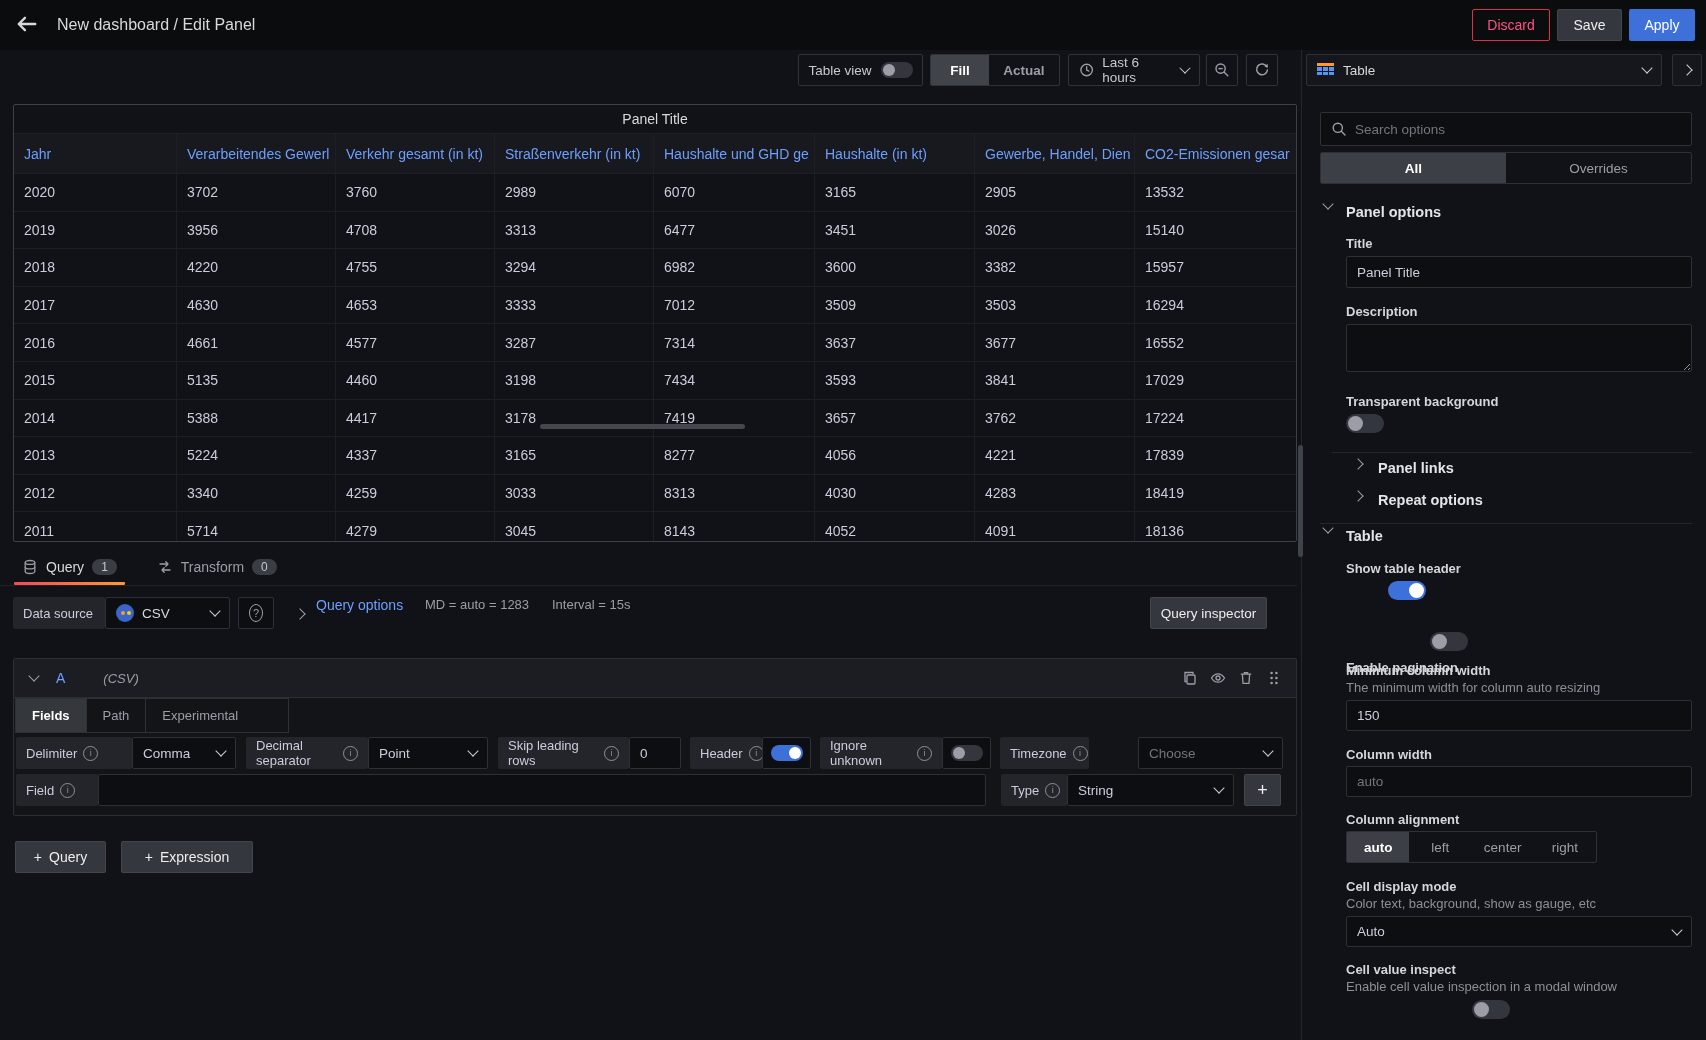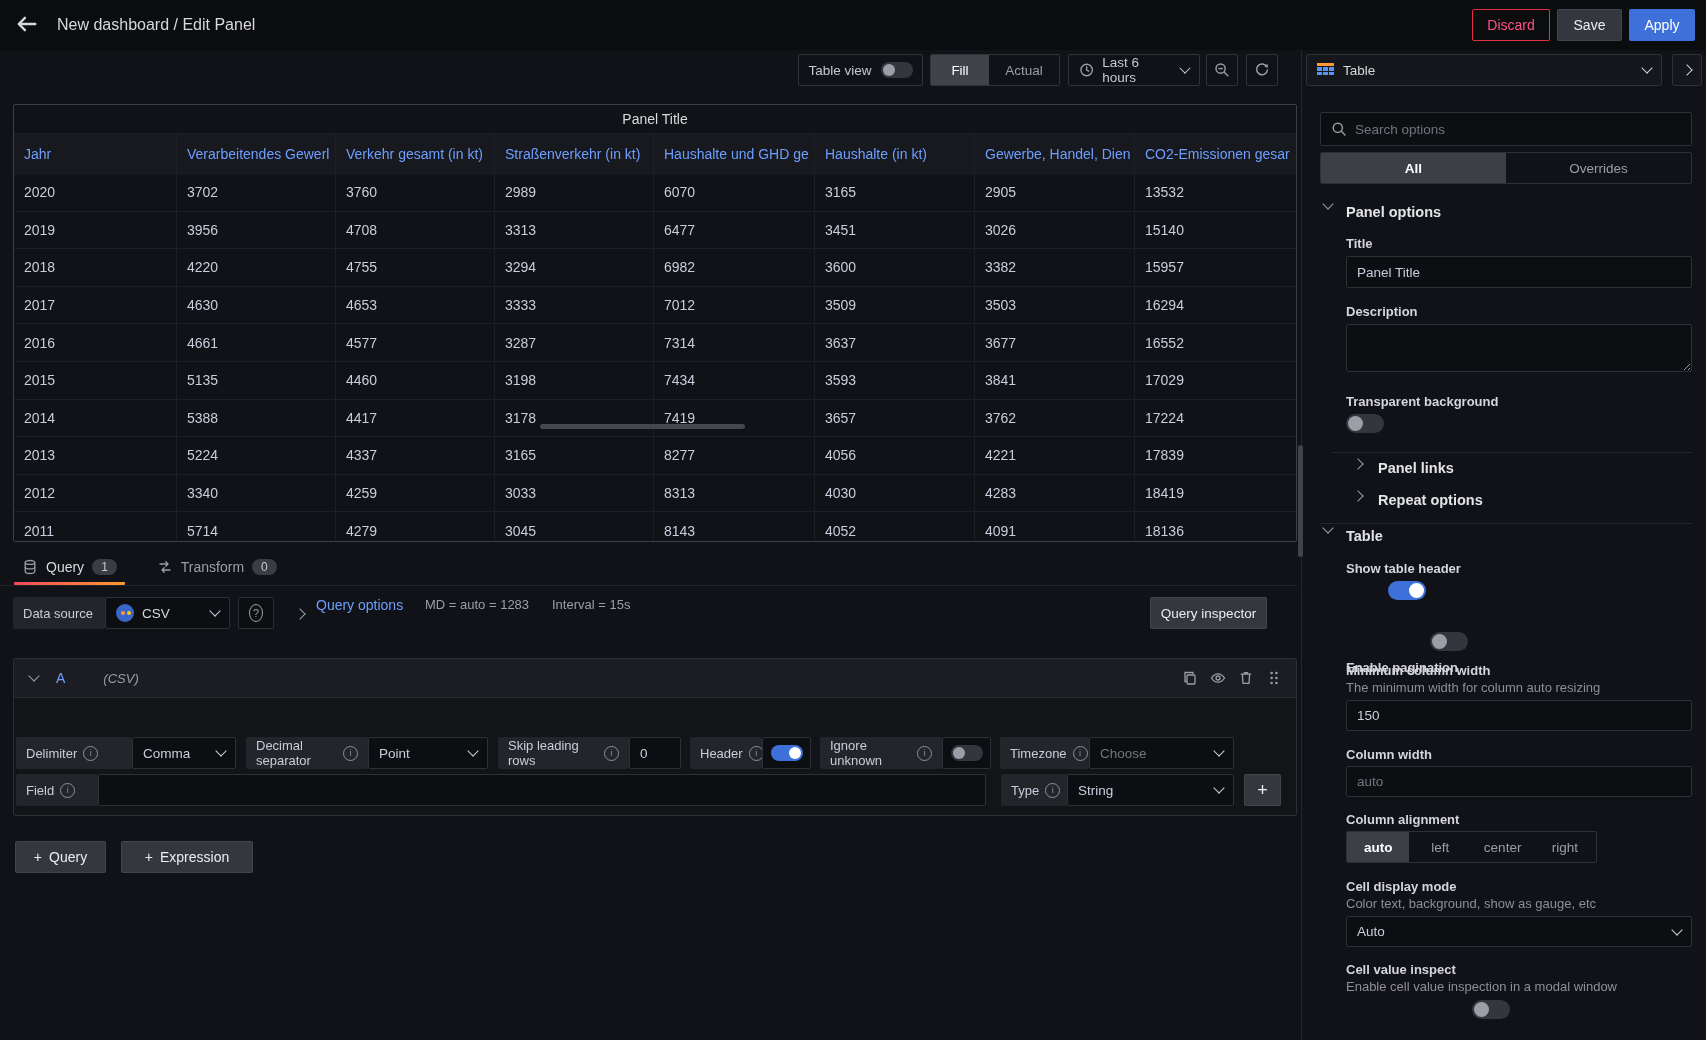--- a/index.html
+++ b/index.html
@@ -10,21 +10,21 @@
   
   #topbar{left:0;top:0;width:1706px;height:50px;background:#0b0c0e;}
   .tb-title{color:#d8d9da;font-size:16px;}
   .btn{height:32px;border-radius:2px;display:flex;align-items:center;justify-content:center;font-size:14px;font-weight:500;cursor:pointer;box-sizing:border-box;}
   .btn-danger{border:1px solid #e02f44;color:#ff5286;background:transparent;}
   .btn-sec{background:#34373e;color:#eceded;border:1px solid rgba(255,255,255,0.07);}
   .btn-primary{background:#3d71d9;color:#ffffff;}
   
   .tool-box{height:32px;border:1px solid #303338;border-radius:2px;background:#111217;display:flex;align-items:center;box-sizing:border-box;color:#c7c9cf;font-size:13.5px;}
   .seg-group{padding:0;overflow:hidden;}
-  .seg{height:100%;display:flex;align-items:center;justify-content:center;color:#9d9da8;font-weight:400;}
+  .seg{height:100%;display:flex;align-items:center;justify-content:center;color:#9d9da8;font-weight:700;}
   .seg.active{background:#404349;color:#ffffff;}
   .tgl{position:relative;width:32px;height:16px;border-radius:9px;background:#34363d;display:inline-block;flex:none;}
   .tgl::after{content:"";position:absolute;top:2px;left:2px;width:12px;height:12px;border-radius:50%;background:#9d9da8;}
   .tgl.on{background:#3d71d9;}
   .tgl.on::after{left:auto;right:2px;background:#ffffff;}
   .tgl.lg{width:38px;height:19px;border-radius:11px;}
   .tgl.lg::after{width:15px;height:15px;}
   .icon16{width:16px;height:16px;color:#9d9da8;}
   .chev{display:inline-block;width:7px;height:7px;border-right:1.6px solid currentColor;border-bottom:1.6px solid currentColor;transform:rotate(45deg);margin-top:-4px;}
   .chev.r{transform:rotate(-45deg);margin-top:0;}
@@ -316,20 +316,26 @@
           <circle cx="5.6" cy="3" r="1.3" fill="currentColor"></circle>
             <circle cx="10.4" cy="3" r="1.3" fill="currentColor"></circle>
           <circle cx="5.6" cy="8" r="1.3" fill="currentColor"></circle>
             <circle cx="10.4" cy="8" r="1.3" fill="currentColor"></circle>
           <circle cx="5.6" cy="13" r="1.3" fill="currentColor"></circle>
             <circle cx="10.4" cy="13" r="1.3" fill="currentColor"></circle>
         </svg>
       </div>
     </div>
 
+    <div class="etabs">
+
+    <div>Fields</div>
+        <div>Path</div>
+        <div>Experimental</div>
+      </div>
 
     <div class="s lbl-box" style="left:2px;top:78px;width:116px;">
       <span>Delimiter</span>
         <i class="info">i</i>
     </div>
     <div class="s inp-box sel-box" style="left:118px;top:78px;width:104px;">
       <span>Comma</span>
         <span class="chev"></span>
     </div>
     <div class="s lbl-box" style="left:232px;top:78px;width:122px;">
@@ -356,21 +362,21 @@
       <span>Ignore unknown</span>
         <i class="info">i</i>
     </div>
     <div class="s tglframe" style="left:928px;top:78px;width:49px;">
       <span class="tgl"></span>
     </div>
     <div class="s lbl-box" style="left:986px;top:78px;width:89px;">
       <span>Timezone</span>
         <i class="info">i</i>
     </div>
-    <div class="s inp-box sel-box" style="left:1075px;top:78px;width:145px;gap:12px;">
+    <div class="s inp-box sel-box" style="left:1124px;top:78px;width:145px;gap:12px;">
       <span class="ph">Choose</span>
         <span class="chev"></span>
     </div>
 
     <div class="s lbl-box" style="left:2px;top:115px;width:82px;">
       <span>Field</span>
         <i class="info">i</i>
     </div>
     <input class="s" style="left: 84px; top: 115px; width: 888px; height: 32px;" value="">
     <div class="s lbl-box" style="left:987px;top:115px;width:66px;">

